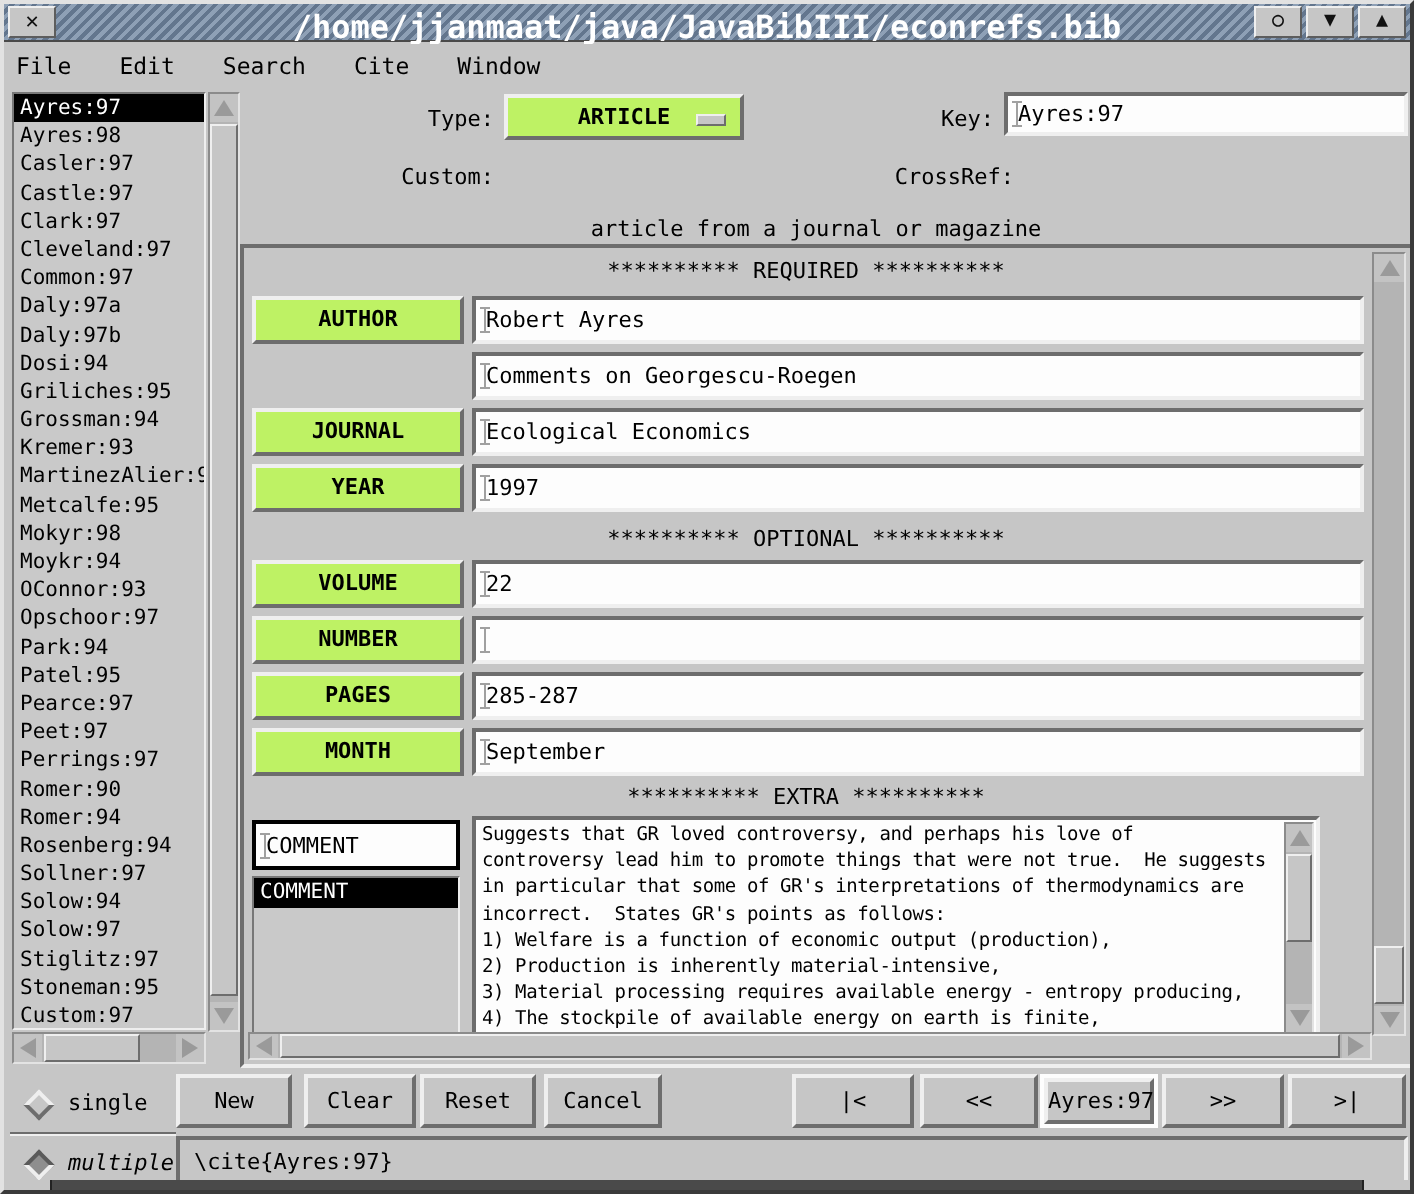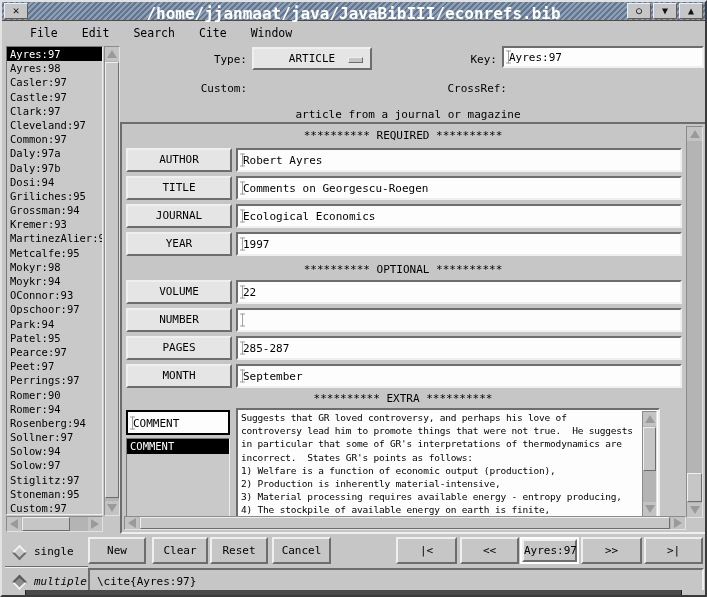--- a/index.html
+++ b/index.html
@@ -8,21 +8,21 @@
 
   #window{
     position:relative; width:707px; height:597px;
     background:#c6c6c6;
     border:2px solid; border-color:#e2e2e2 #3a3a3a #3a3a3a #e2e2e2;
     overflow:hidden;
     font-size:11px; color:#000;
   }
 
   
-  .raised { background:#e5e5e5; border:2px solid; border-color:#efefef #6d6d6d #6d6d6d #efefef; }
+  .raised { background:#bef264; border:2px solid; border-color:#efefef #6d6d6d #6d6d6d #efefef;font-weight:bold; }
   .whitefield{ background:#fdfdfd; border:2px solid; border-color:#6d6d6d #efefef #efefef #6d6d6d; }
 
   
   .titlebar{
     position:absolute; left:0; top:0; right:0; height:19px;
     background:repeating-linear-gradient(135deg,#8ea0b6 0 2px,#63768e 2px 4px);
     border-bottom:1px solid #4a4a4a;
   }
   .titlebar .title{
     position:absolute; left:0; right:0; top:2px; text-align:center;
@@ -34,21 +34,21 @@
     text-align:center; line-height:14px; font-size:10px; font-weight:bold; color:#111;
   }
   .tb-close{ left:2px; font-size:11px; }
   .tb-circle{ right:54px; }
   .tb-down  { right:28px; }
   .tb-up    { right:2px; }
 
   
   .menubar{
     position:absolute; left:0; top:20px; right:0; height:21px;
-    display:flex; align-items:center; gap:24px; padding-left:28px;
+    display:flex; align-items:center; gap:24px; padding-left:6px;
     background:#c6c6c6; font-size:11.5px;
   }
   .menu-item{ cursor:default; }
 
   
   .reflist{
     position:absolute; left:4px; top:44px; width:97px; height:469px;
     background:#c9c9c9; border:1px solid; border-color:#777 #eee #eee #777;
     overflow:hidden; font-size:10.5px;
   }
@@ -289,21 +289,20 @@
   <div id="main-panel">
 
     <div class="section-header" style="top:5px;">********** REQUIRED **********</div>
 
     <div class="field-label raised" style="top:24px;">AUTHOR</div>
     <div class="field-input textfield whitefield" style="top:24px;">
       <span class="ibeam"></span>
       <span class="tf-value">Robert Ayres</span>
     </div>
 
-    <div class="field-label raised" style="top:52px;">TITLE</div>
     <div class="field-input textfield whitefield" style="top:52px;">
       <span class="ibeam"></span>
       <span class="tf-value">Comments on Georgescu-Roegen</span>
     </div>
 
     <div class="field-label raised" style="top:80px;">JOURNAL</div>
     <div class="field-input textfield whitefield" style="top:80px;">
       <span class="ibeam"></span>
       <span class="tf-value">Ecological Economics</span>
     </div>

